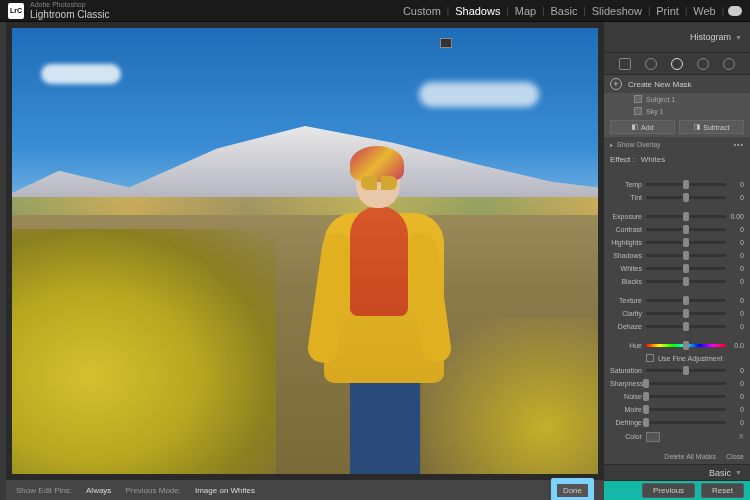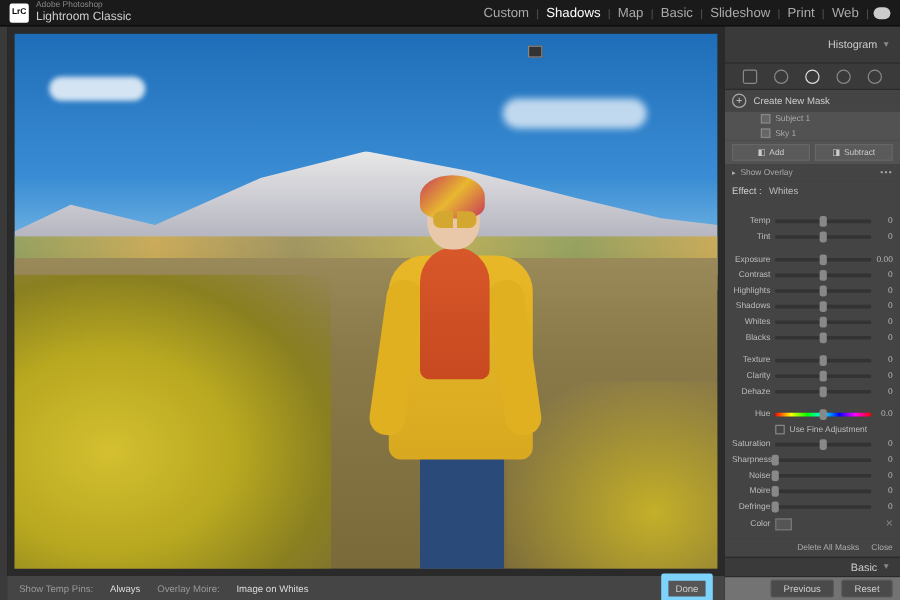--- a/index.html
+++ b/index.html
@@ -71,21 +71,21 @@
 .sl-val{width:18px;text-align:right;font-size:7px;color:#bbb;padding-left:3px}
 .hue-track{background:linear-gradient(90deg,#f00,#ff0,#0f0,#0ff,#00f,#f0f,#f00)}
 .chk-row{display:flex;align-items:center;font-size:7px;color:#bbb;gap:4px;margin:3px 0;padding-left:36px}
 .chk{width:8px;height:8px;border:1px solid #888;display:flex;align-items:center;justify-content:center;font-size:6px}
 .color-row{display:flex;align-items:center;font-size:7px;color:#bbb;margin:3px 0}
 .color-row .lbl{width:36px;text-align:right;padding-right:4px}
 .color-sw{width:14px;height:10px;background:#555;border:1px solid #777}
 .del-row{display:flex;justify-content:flex-end;gap:10px;font-size:7px;color:#aaa;padding:4px 6px;background:#444}
 .basic-hdr{height:16px;display:flex;align-items:center;justify-content:flex-end;padding:0 8px;font-size:9px;background:#3a3a3a;border-top:1px solid #2a2a2a}
 .basic-hdr .tri{margin-left:4px;font-size:7px;color:#888}
-.bottom-btns{height:20px;display:flex;align-items:center;justify-content:flex-end;gap:6px;padding:0 6px;background:#737373;border-top:1px solid #2a2a2a}
+.bottom-btns{height:20px;display:flex;align-items:center;justify-content:flex-end;gap:6px;padding:0 6px;background:#14b8a6;border-top:1px solid #2a2a2a}
 .btn{padding:2px 10px;background:#4a4a4a;border:1px solid #5a5a5a;font-size:8px;color:#ccc;border-radius:2px}
 .gap{height:6px}
 </style>
 </head>
 <body>
 
 <div class="app">
   <div class="topbar">
     <div class="logo">LrC</div>
     <div class="brand">
@@ -132,23 +132,23 @@
               <div class="arm-r"></div>
             <div class="scarf"></div>
             <div class="head"></div>
             <div class="hair"></div>
             <div class="glasses"></div>
           </div>
           <div class="sel-badge"></div>
         </div>
       </div>
       <div class="toolbar">
-        <span>Show Temp Pins:</span>
+        <span>Show Edit Pins:</span>
         <span class="val">Always</span>
-        <span>Overlay Moire:</span>
+        <span>Previous Mode:</span>
         <span class="val">Image on Whites</span>
         <span class="done-btn">Done</span>
       </div>
     </div>
 
     <div class="panels">
       <div class="panel-hdr">
         <span>Histogram</span>
           <span class="tri">▼</span>
       </div>

